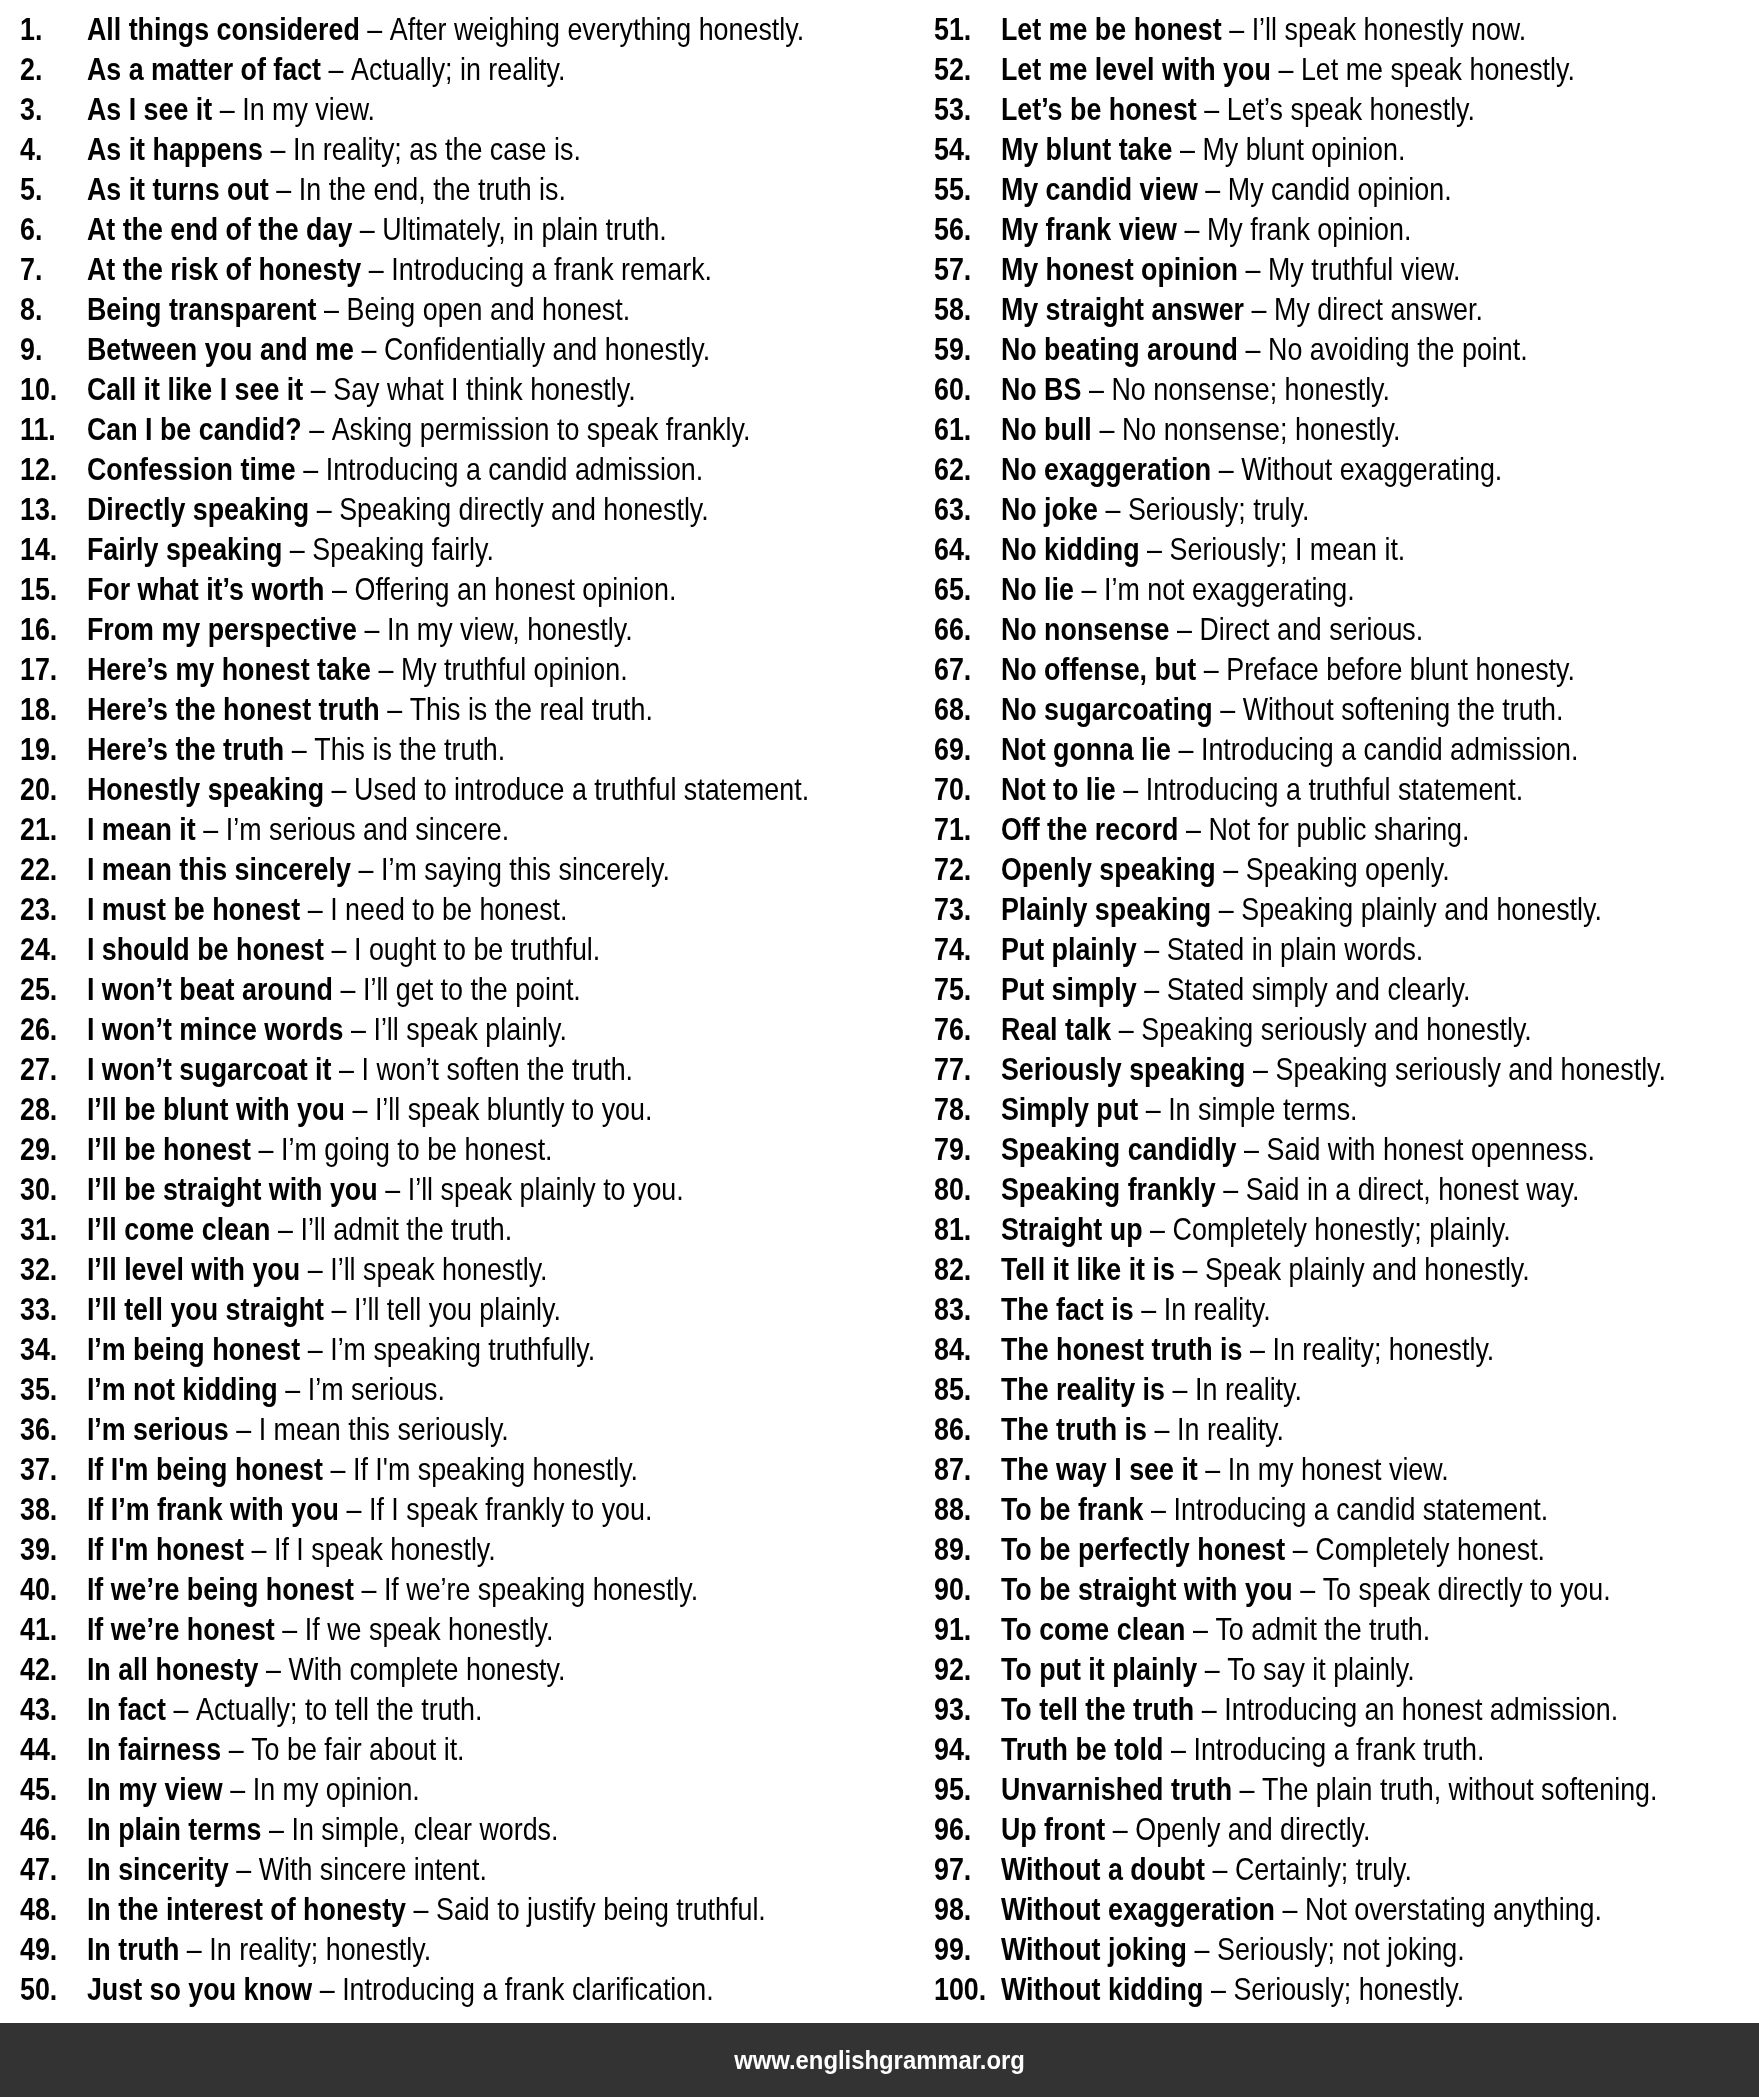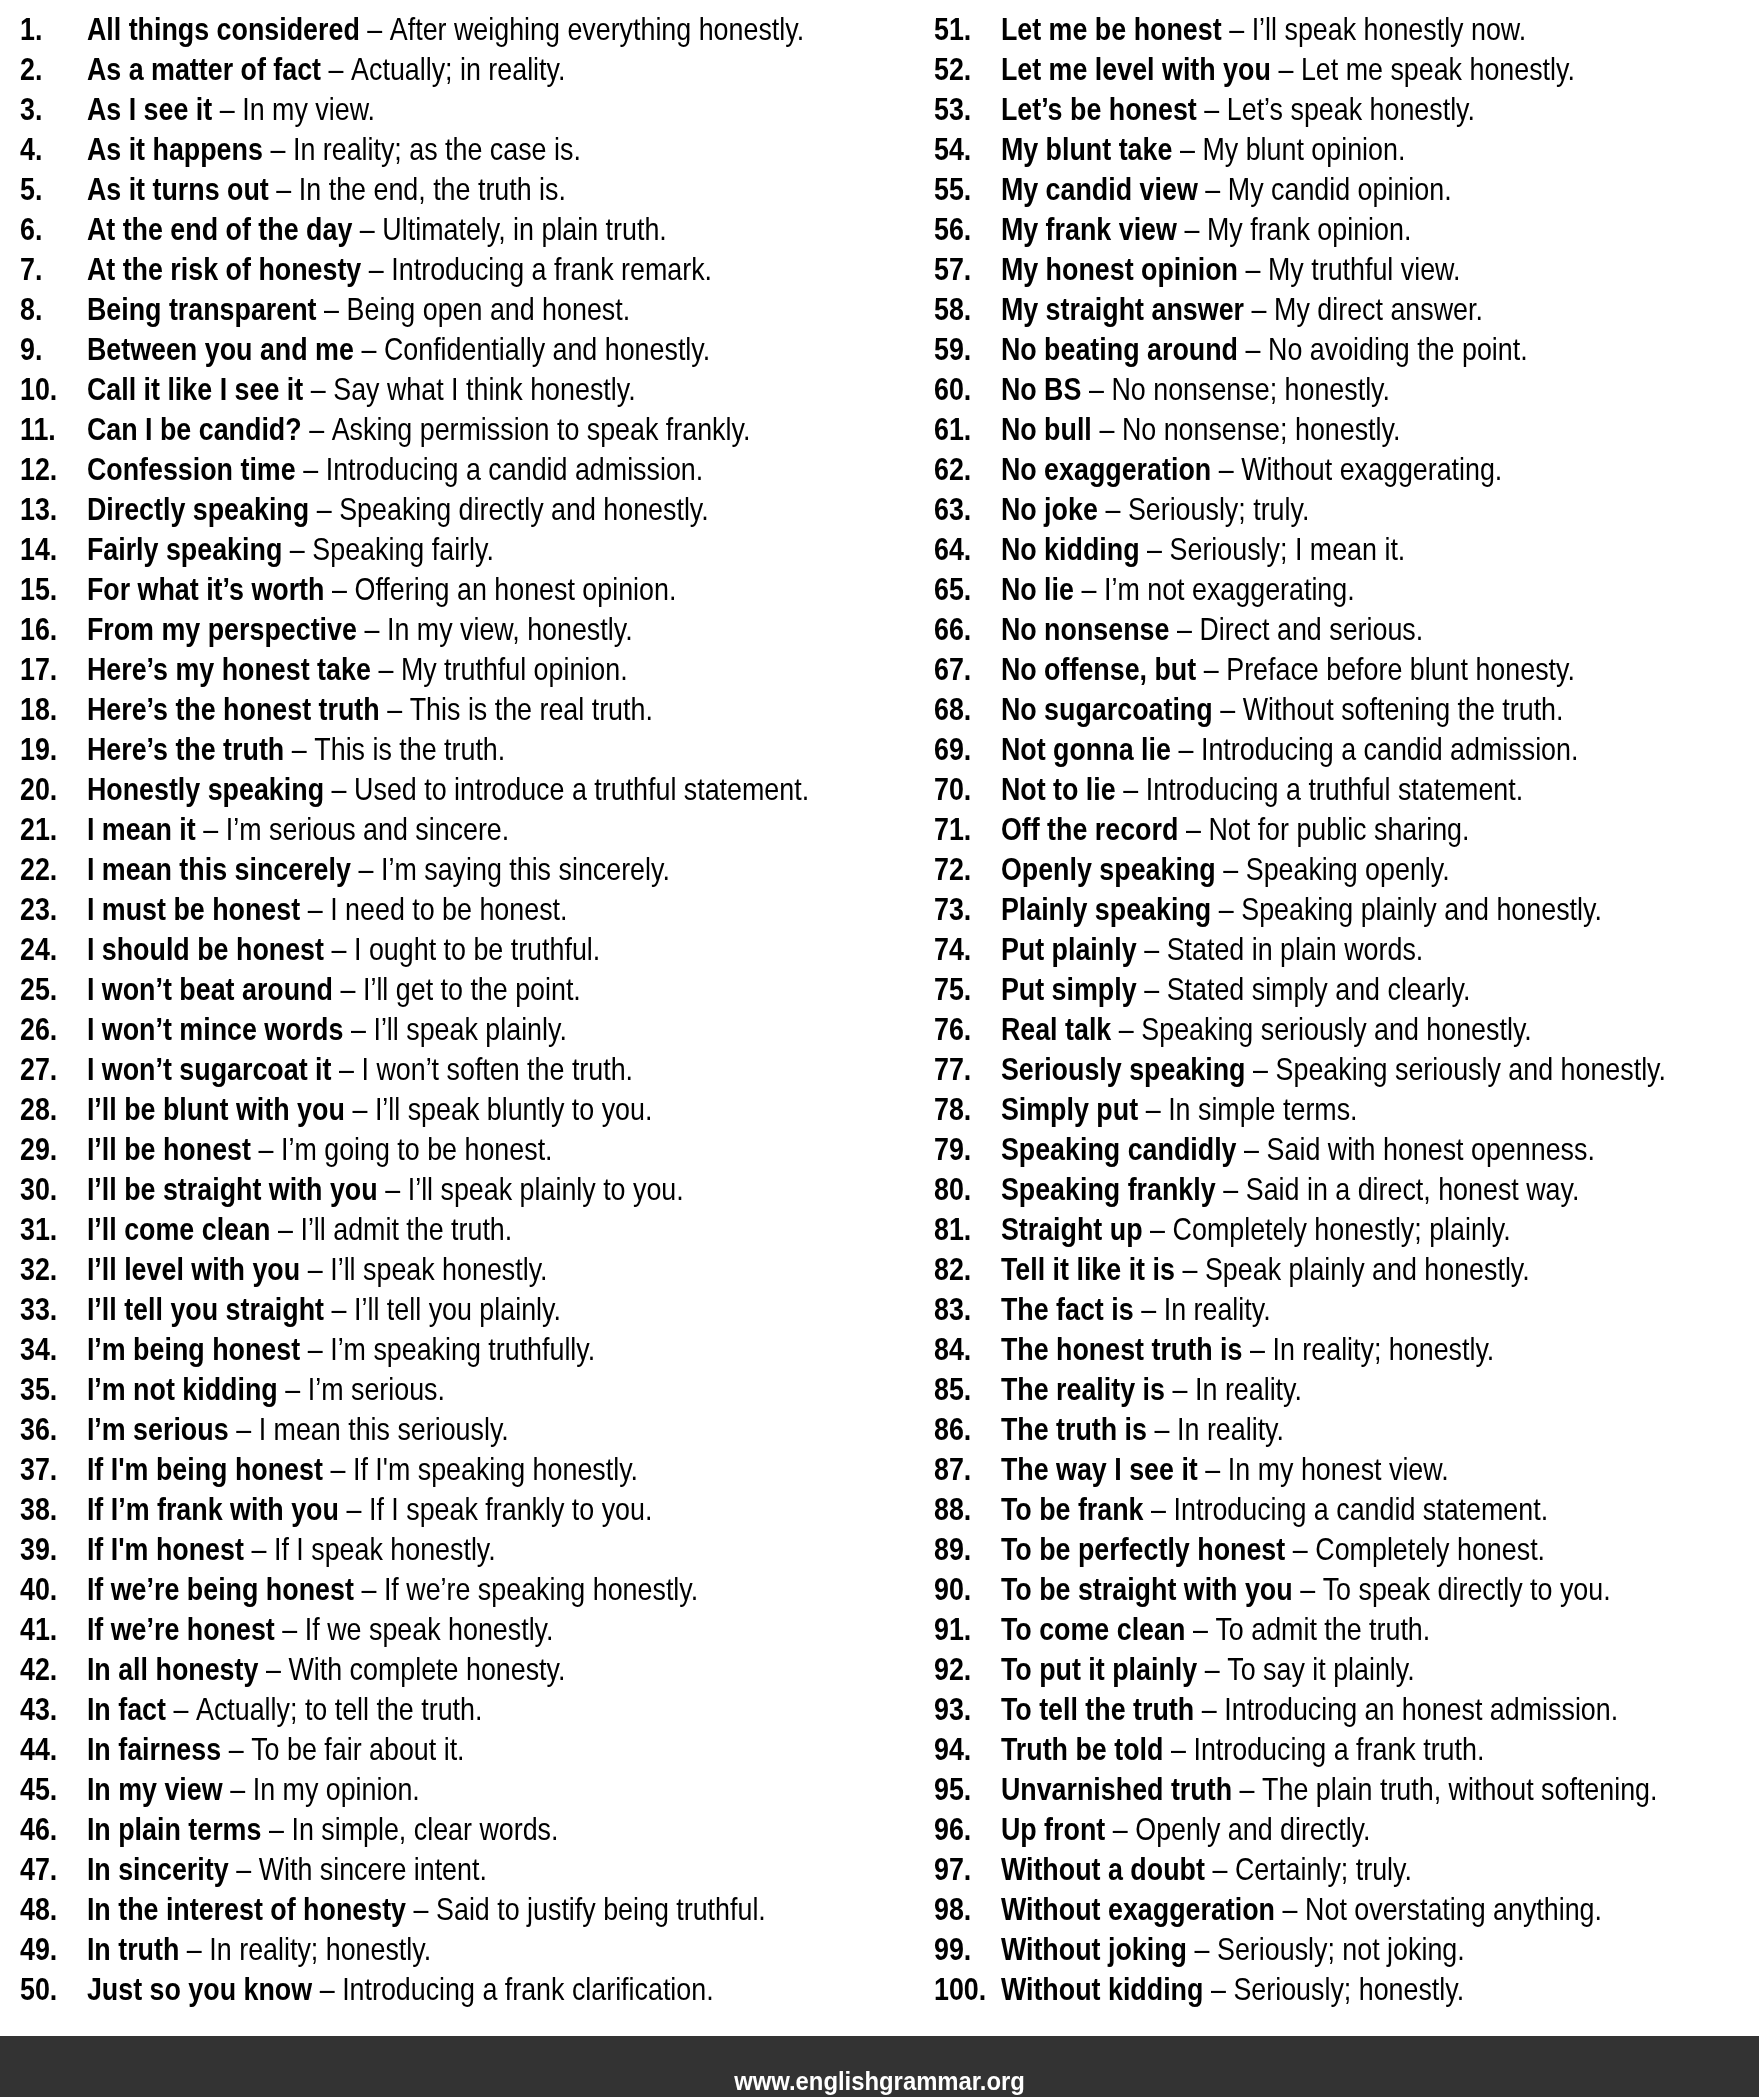--- a/index.html
+++ b/index.html
@@ -33,24 +33,24 @@
     flex: 0 0 76px;
     width: 76px;
     font-weight: bold;
   }
   .phrase { font-weight: bold; }
   .sep { margin: 0 8.6px; font-weight: normal; }
   .def { font-weight: normal; }
   .footer {
     position: absolute;
     left: 0; right: 0; bottom: 0;
-    height: 61px;
+    height: 74px;
     background: #333333;
     display: flex;
-    align-items: flex-end;
+    align-items: center;
     justify-content: center;
   }
   .footer-text {
     color: #ffffff;
     font-weight: bold;
     font-size: 26.5px;
     transform: scaleX(0.9);
     transform-origin: center;
   }
 </style>

